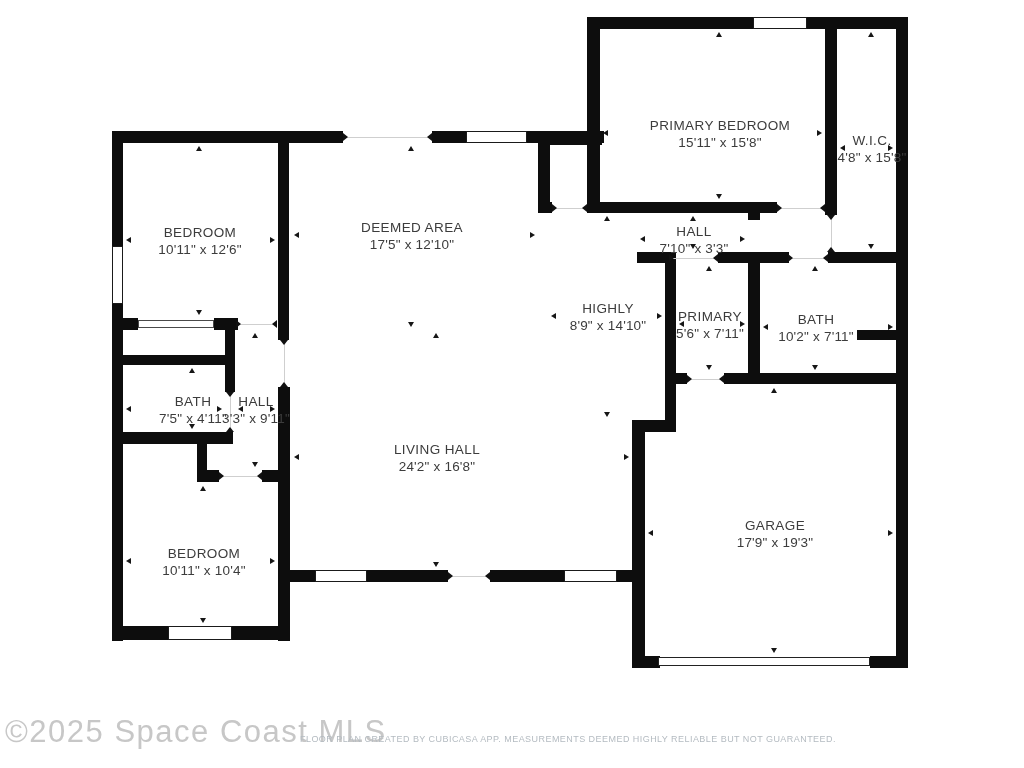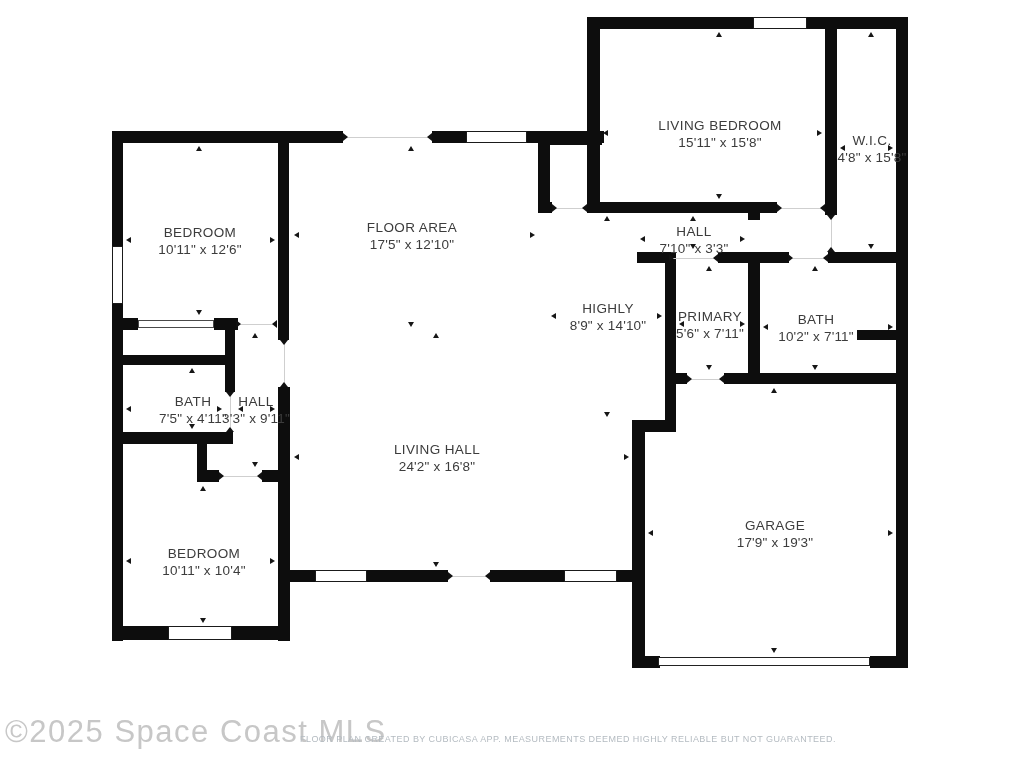--- a/index.html
+++ b/index.html
@@ -148,29 +148,29 @@
       </div>
       <div class="room-label" style="left: 200px; top: 241px;">
         <div class="rname">BEDROOM</div>
         <div class="rdims">10'11" x 12'6"</div>
       </div>
       <div class="arrow left" style="left: 126px; top: 237px; width: 0px; height: 0px;"></div>
       <div class="arrow right" style="left: 270px; top: 237px; width: 0px; height: 0px;"></div>
       <div class="arrow up" style="left: 196px; top: 146px; width: 0px; height: 0px;"></div>
       <div class="arrow down" style="left: 196px; top: 310px; width: 0px; height: 0px;"></div>
       <div class="room-label" style="left: 412px; top: 236px;">
-        <div class="rname">FLOOR AREA</div>
+        <div class="rname">DEEMED AREA</div>
         <div class="rdims">17'5" x 12'10"</div>
       </div>
       <div class="arrow left" style="left: 294px; top: 232px; width: 0px; height: 0px;"></div>
       <div class="arrow right" style="left: 530px; top: 232px; width: 0px; height: 0px;"></div>
       <div class="arrow up" style="left: 408px; top: 146px; width: 0px; height: 0px;"></div>
       <div class="arrow down" style="left: 408px; top: 322px; width: 0px; height: 0px;"></div>
       <div class="room-label" style="left: 720px; top: 134px;">
-        <div class="rname">LIVING BEDROOM</div>
+        <div class="rname">PRIMARY BEDROOM</div>
         <div class="rdims">15'11" x 15'8"</div>
       </div>
       <div class="arrow left" style="left: 603px; top: 130px; width: 0px; height: 0px;"></div>
       <div class="arrow right" style="left: 817px; top: 130px; width: 0px; height: 0px;"></div>
       <div class="arrow up" style="left: 716px; top: 32px; width: 0px; height: 0px;"></div>
       <div class="arrow down" style="left: 716px; top: 194px; width: 0px; height: 0px;"></div>
       <div class="room-label" style="left: 872px; top: 149px;">
         <div class="rname">W.I.C.</div>
         <div class="rdims">4'8" x 15'8"</div>
       </div>

